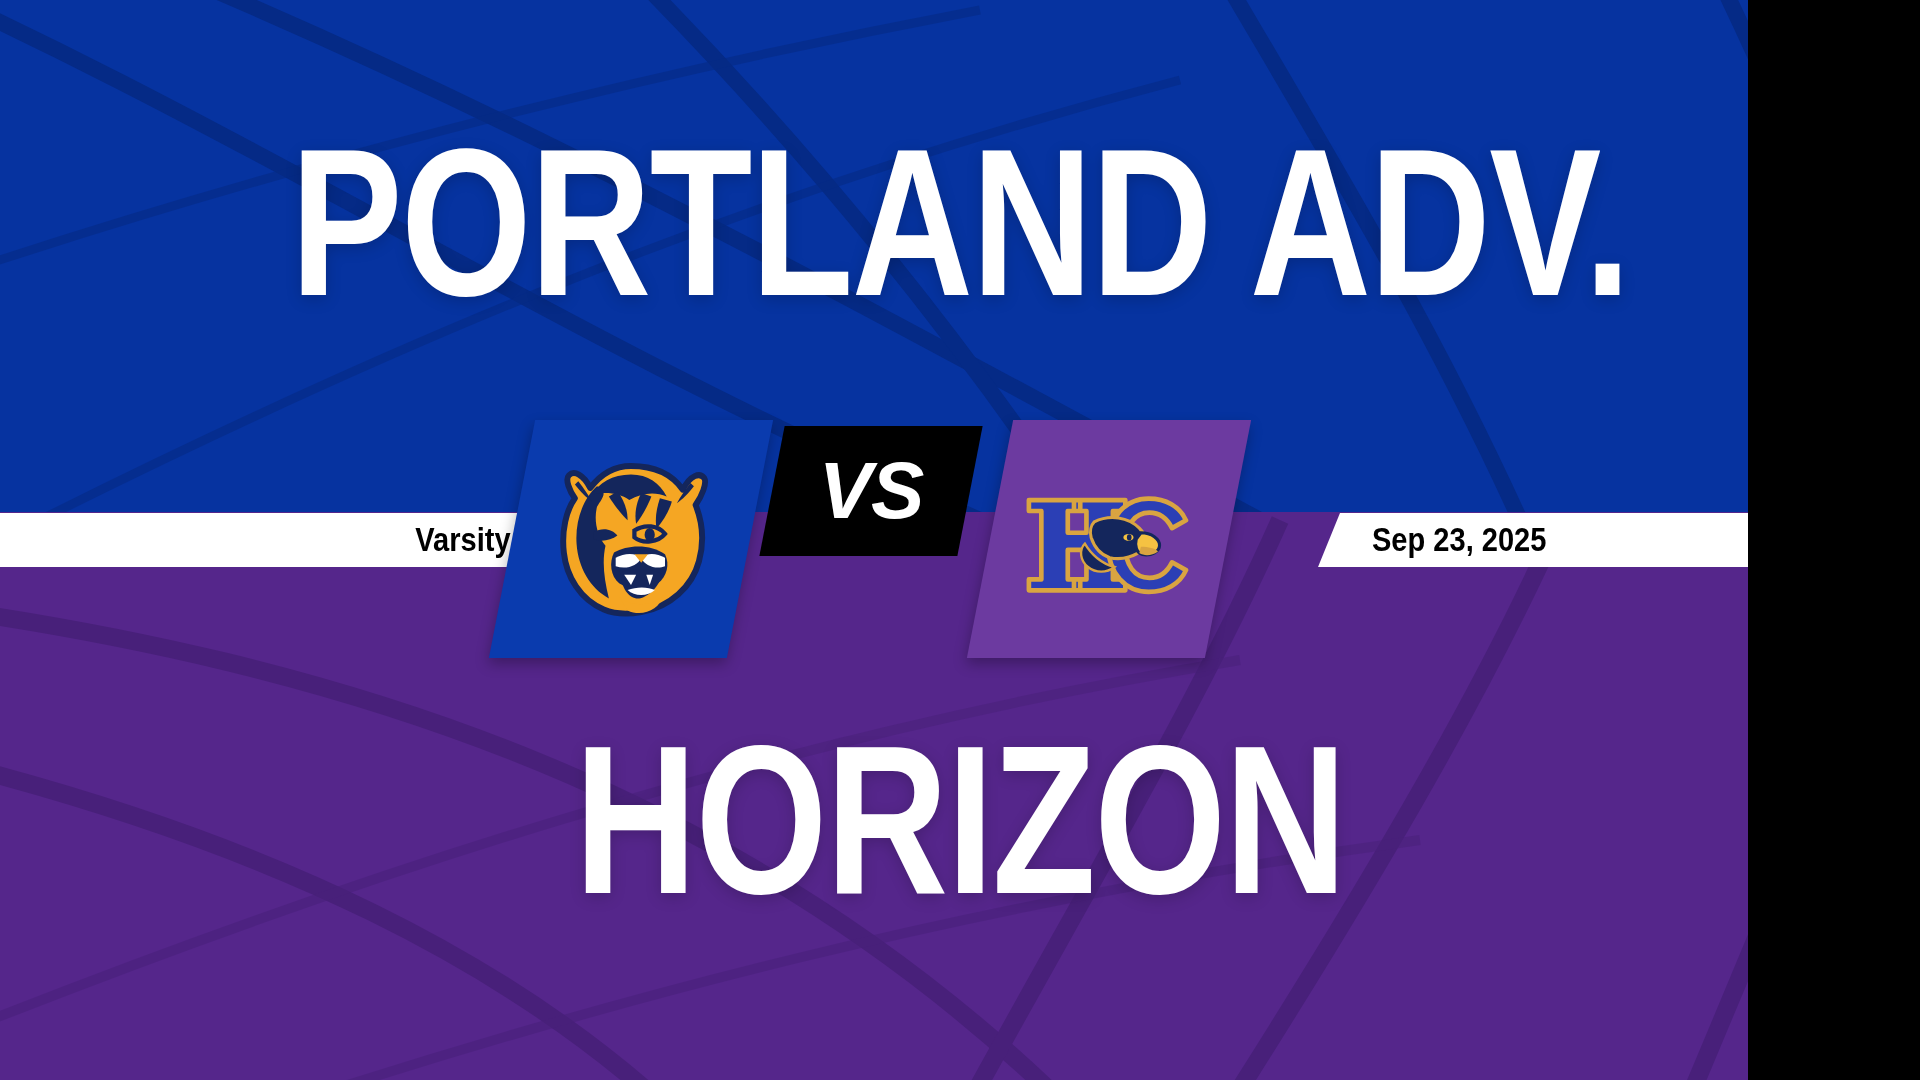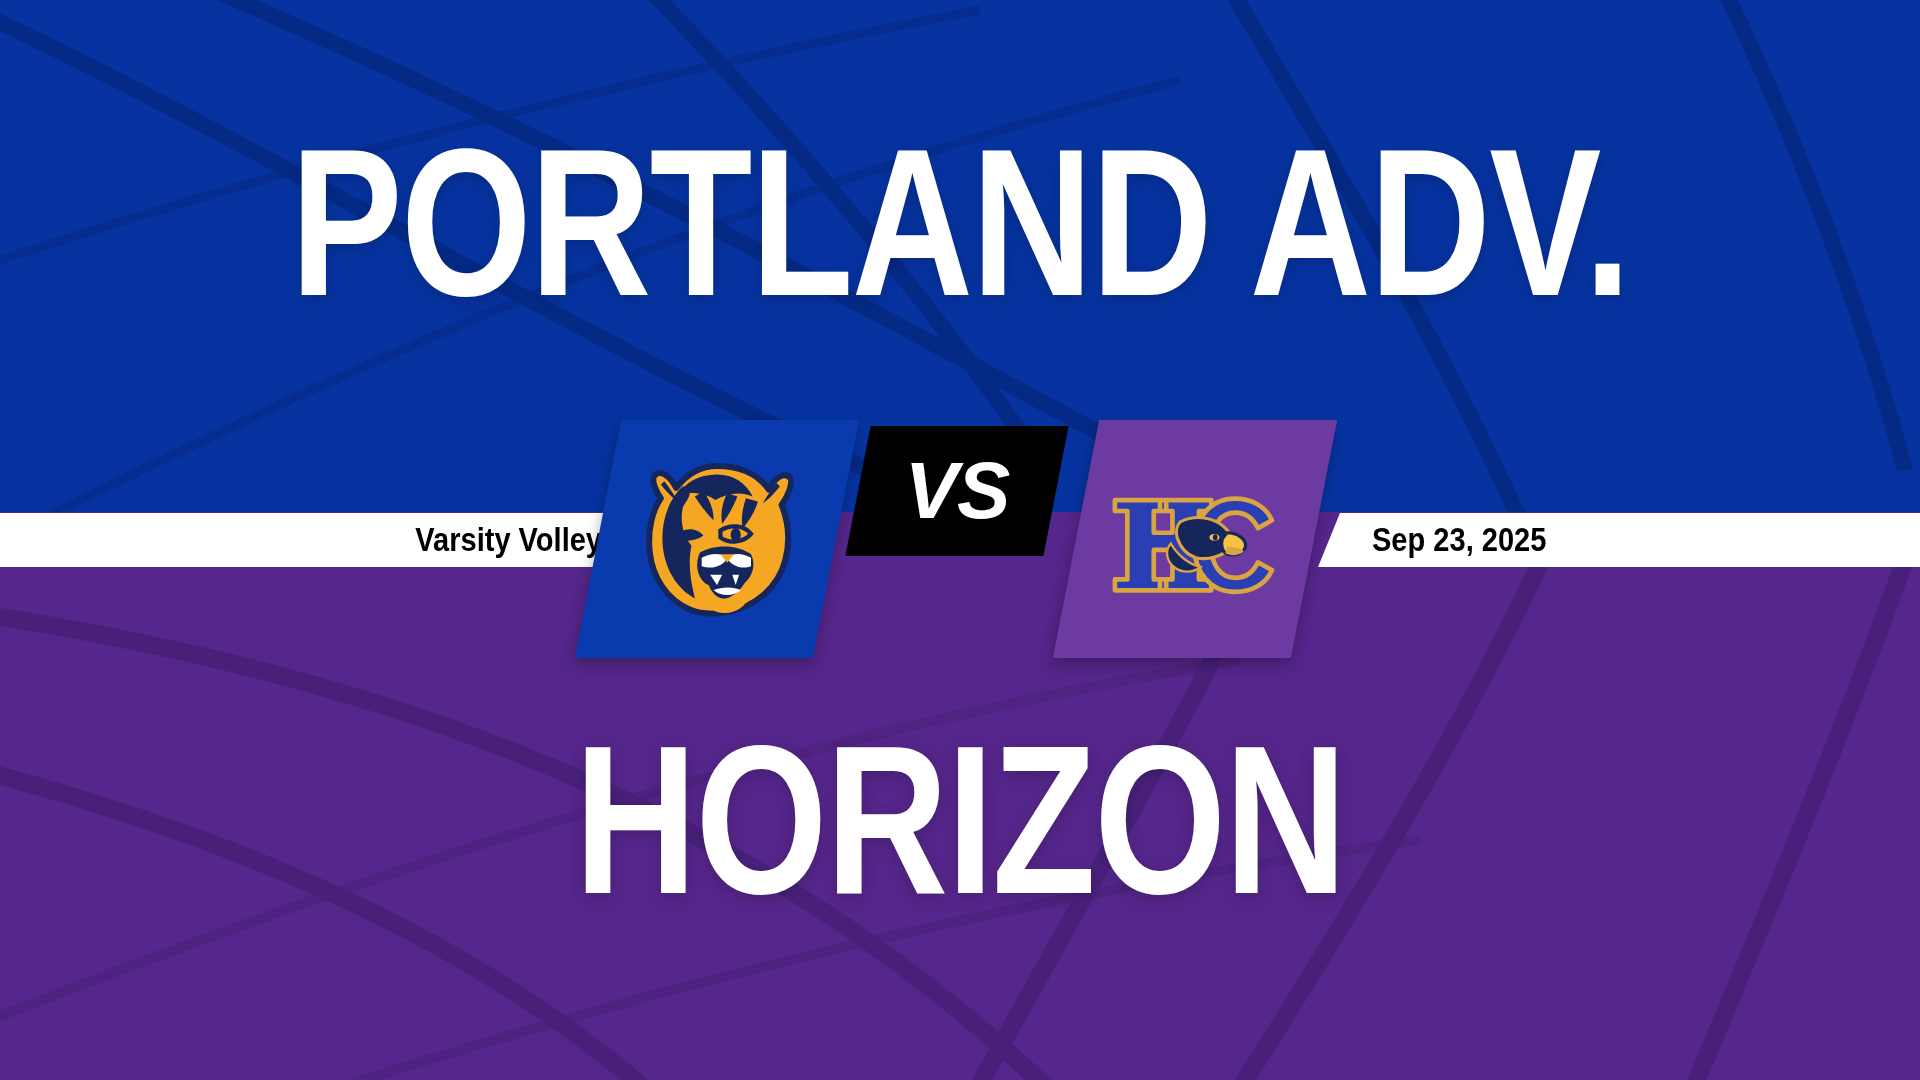--- a/index.html
+++ b/index.html
@@ -2,21 +2,21 @@
 <html><head>
 <meta charset="utf-8">
 <style>
   html, body {
     margin: 0;
     padding: 0;
     background: #000;
   }
   #stage {
     position: relative;
-    width: 1920px;
+    width: 1748px;
     height: 1080px;
     overflow: hidden;
     font-family: "Liberation Sans", sans-serif;
     background: #d946ef;
   }
 
   
   .bg-half {
     position: absolute;
     left: 0;

